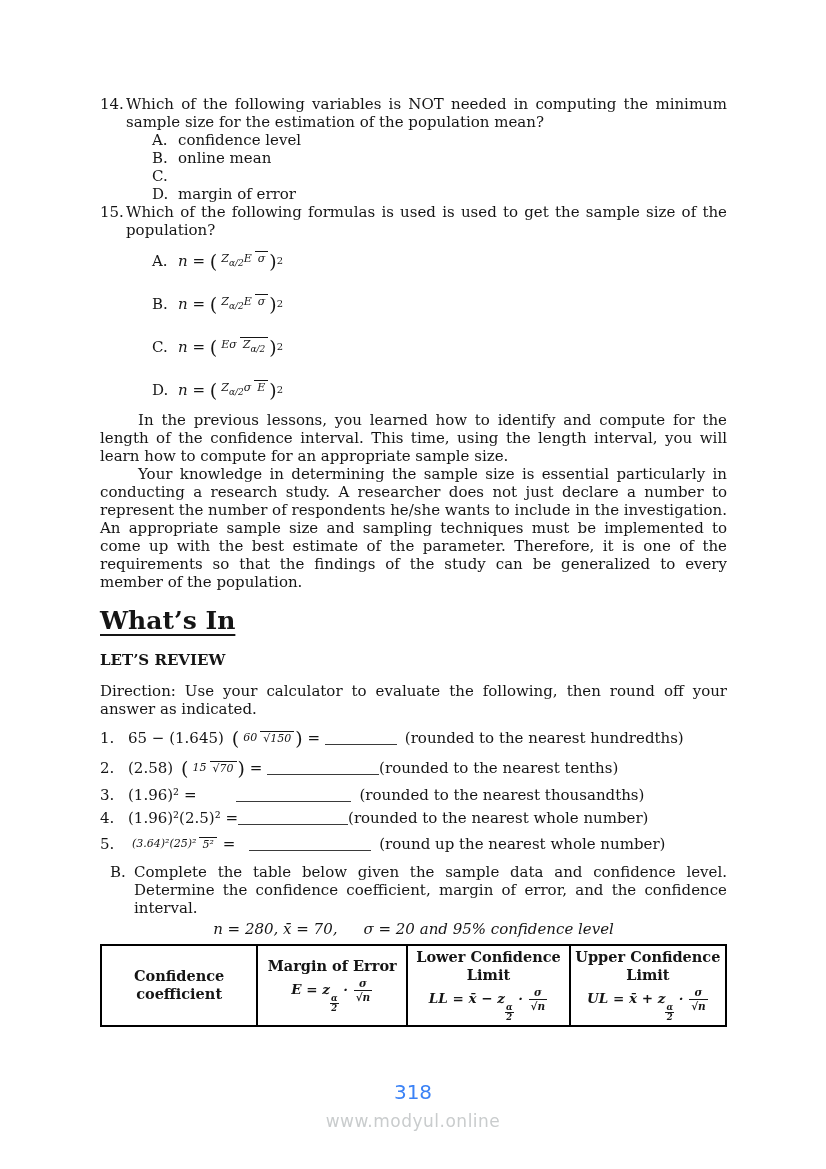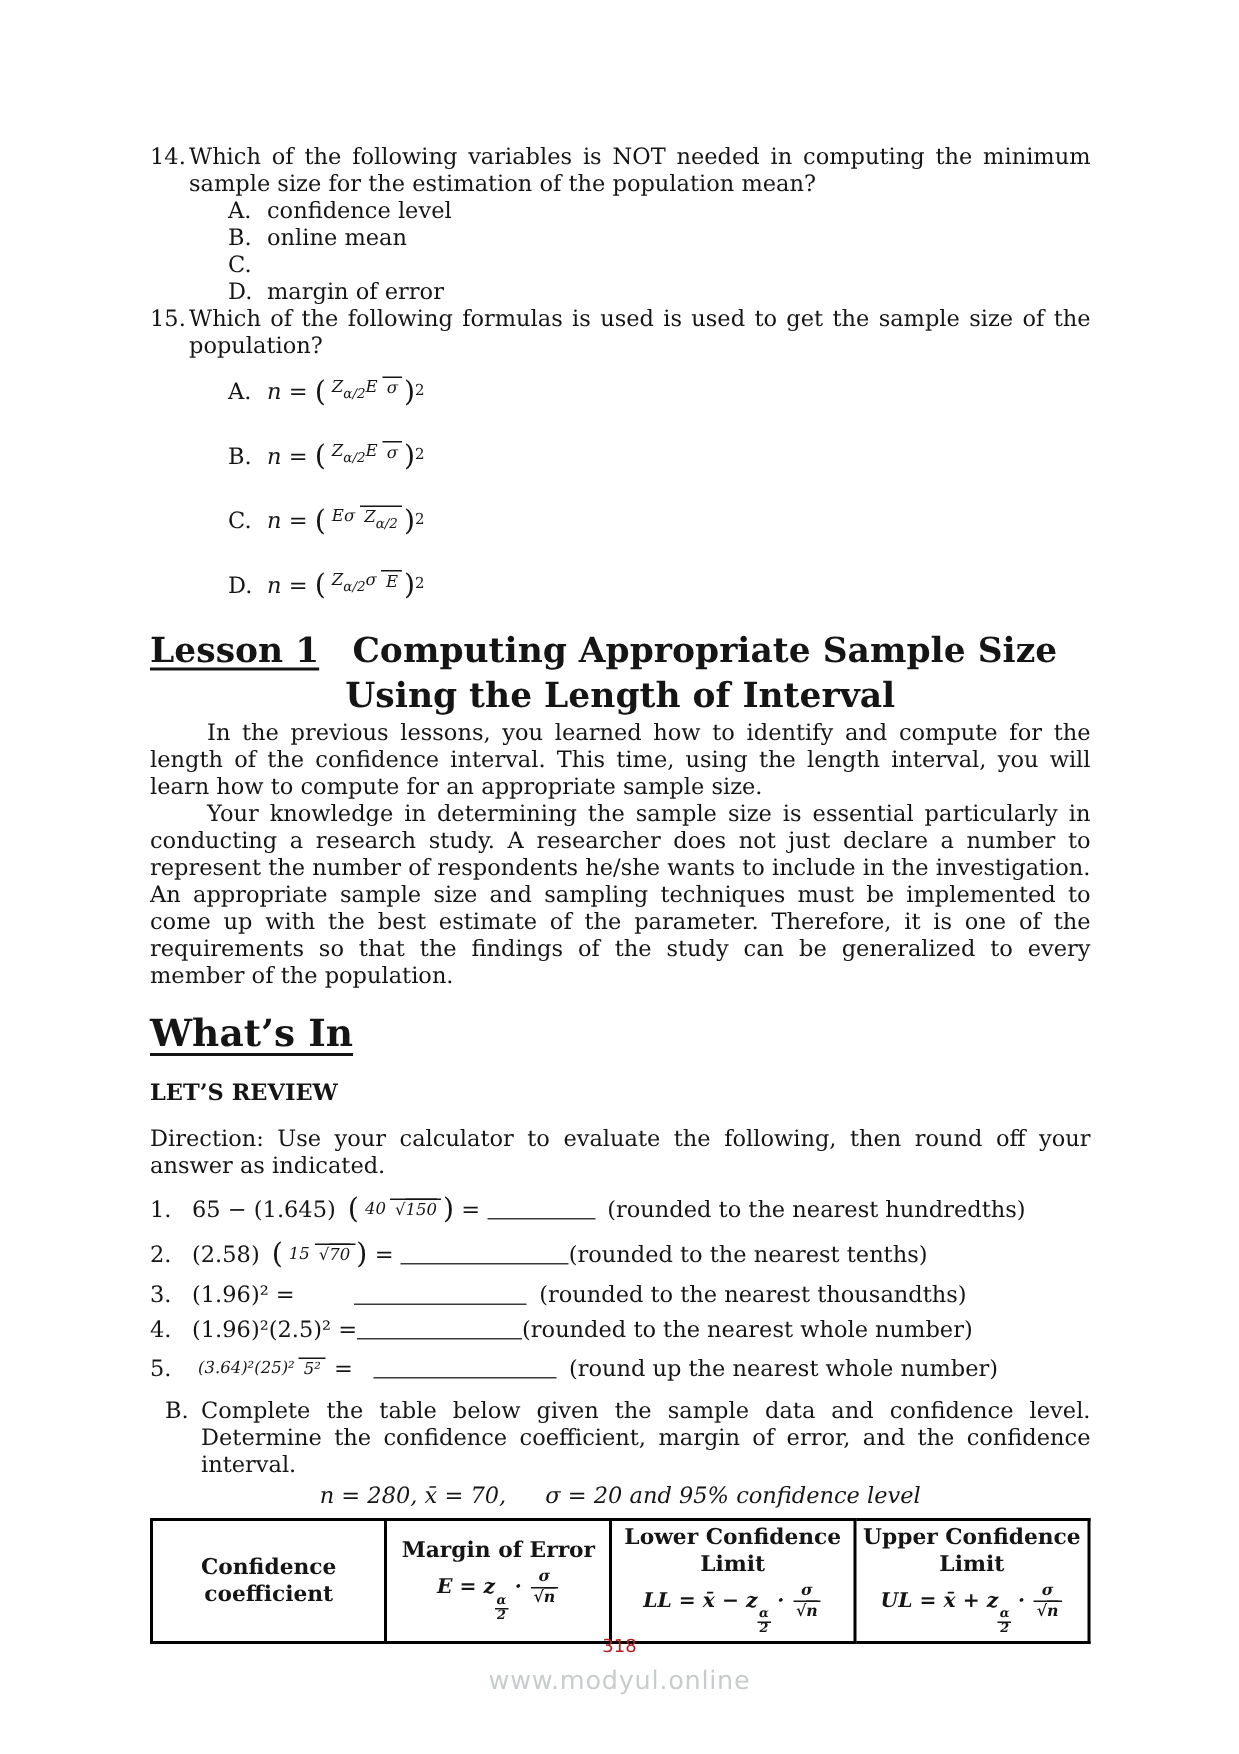--- a/index.html
+++ b/index.html
@@ -72,21 +72,21 @@
   .stk { display:inline-flex; flex-direction:column; align-items:center;
          font-size:8.5px; line-height:1.1; vertical-align:-7px; font-style:italic; }
   .stk .st { border-bottom:1px solid #151515; padding:0 1px; }
   .tfrac { display:inline-flex; flex-direction:column; align-items:center;
            vertical-align:middle; font-size:10.5px; line-height:1.25; font-style:italic; margin:0 1px; }
   .tfrac .fnum { padding:0 2px; }
   .tfrac .fden { border-top:1px solid #151515; padding:0 2px; }
 
   
   .footer { position:absolute; left:0; right:0; bottom:38px; text-align:center; }
-  .page-number { font-family:"DejaVu Sans", sans-serif; font-size:12px; color:#b91c1c; }
+  .page-number { font-family:"DejaVu Sans", sans-serif; font-size:20px; color:#3b82f6; }
   .watermark { font-family:"DejaVu Sans", sans-serif; font-size:17px; color:#c9cccd; margin-top:7px; letter-spacing:0.5px; }
 </style>
 </head>
 <body>
 
 <div class="content">
 
   <div class="q-row">
     <span class="q-no">14.</span>
     <span class="q-text">Which of the following variables is NOT needed in computing the minimum sample size for the estimation of the population mean?</span>
@@ -137,41 +137,34 @@
   </div>
 
   <div class="formula-row">
     <span class="opt-letter">D.</span>
     <span class="mvar">n</span>&nbsp;<span>=</span>&nbsp;<span class="paren">(</span><span class="mfrac">
         <span class="fnum"><span>Z</span><sub class="msub">α/2</sub><span>σ</span></span>
         <span class="fden"><span>E</span><sub class="msub"></sub></span>
       </span><span class="paren">)</span><sup class="msup">2</sup>
   </div>
 
-  <div class="lesson-head">
-    <div class="lesson-row1">
-      <span class="lesson-label">Lesson 1</span>
-      <span class="lesson-t1">Computing Appropriate Sample Size</span>
-    </div>
-    <div class="lesson-t2">Using the Length of Interval</div>
-  </div>
 
   <p class="para">In the previous lessons, you learned how to identify and compute for the length of the confidence interval. This time, using the length interval, you will learn how to compute for an appropriate sample size.</p>
   <p class="para">Your knowledge in determining the sample size is essential particularly in conducting a research study. A researcher does not just declare a number to represent the number of respondents he/she wants to include in the investigation. An appropriate sample size and sampling techniques must be implemented to come up with the best estimate of the parameter. Therefore, it is one of the requirements so that the findings of the study can be generalized to every member of the population.</p>
 
   <div class="whats-in-title">What’s In</div>
   <div class="review-heading">LET’S REVIEW</div>
   <p class="direction">Direction: Use your calculator to evaluate the following, then round off your answer as indicated.</p>
 
   <div class="review-list">
 
     <div class="item-row item-tall">
       <span class="item-no">1.</span>
       <span>65 − (1.645)</span><span class="gap8"></span><span class="paren">(</span><span class="mfrac">
-          <span class="fnum">40</span>
+          <span class="fnum">60</span>
           <span class="fden"><span>√</span><span class="rad">150</span></span>
         </span><span class="paren">)</span>&nbsp;<span>=</span>&nbsp;<span class="blank b72"></span><span class="gap8"></span><span>(rounded to the nearest hundredths)</span>
     </div>
 
     <div class="item-row item-tall">
       <span class="item-no">2.</span>
       <span>(2.58)</span><span class="gap8"></span><span class="paren">(</span><span class="mfrac">
           <span class="fnum">15</span>
           <span class="fden"><span>√</span><span class="rad">70</span></span>
         </span><span class="paren">)</span>&nbsp;<span>=</span>&nbsp;<span class="blank b112"></span><span>(rounded to the nearest tenths)</span>

